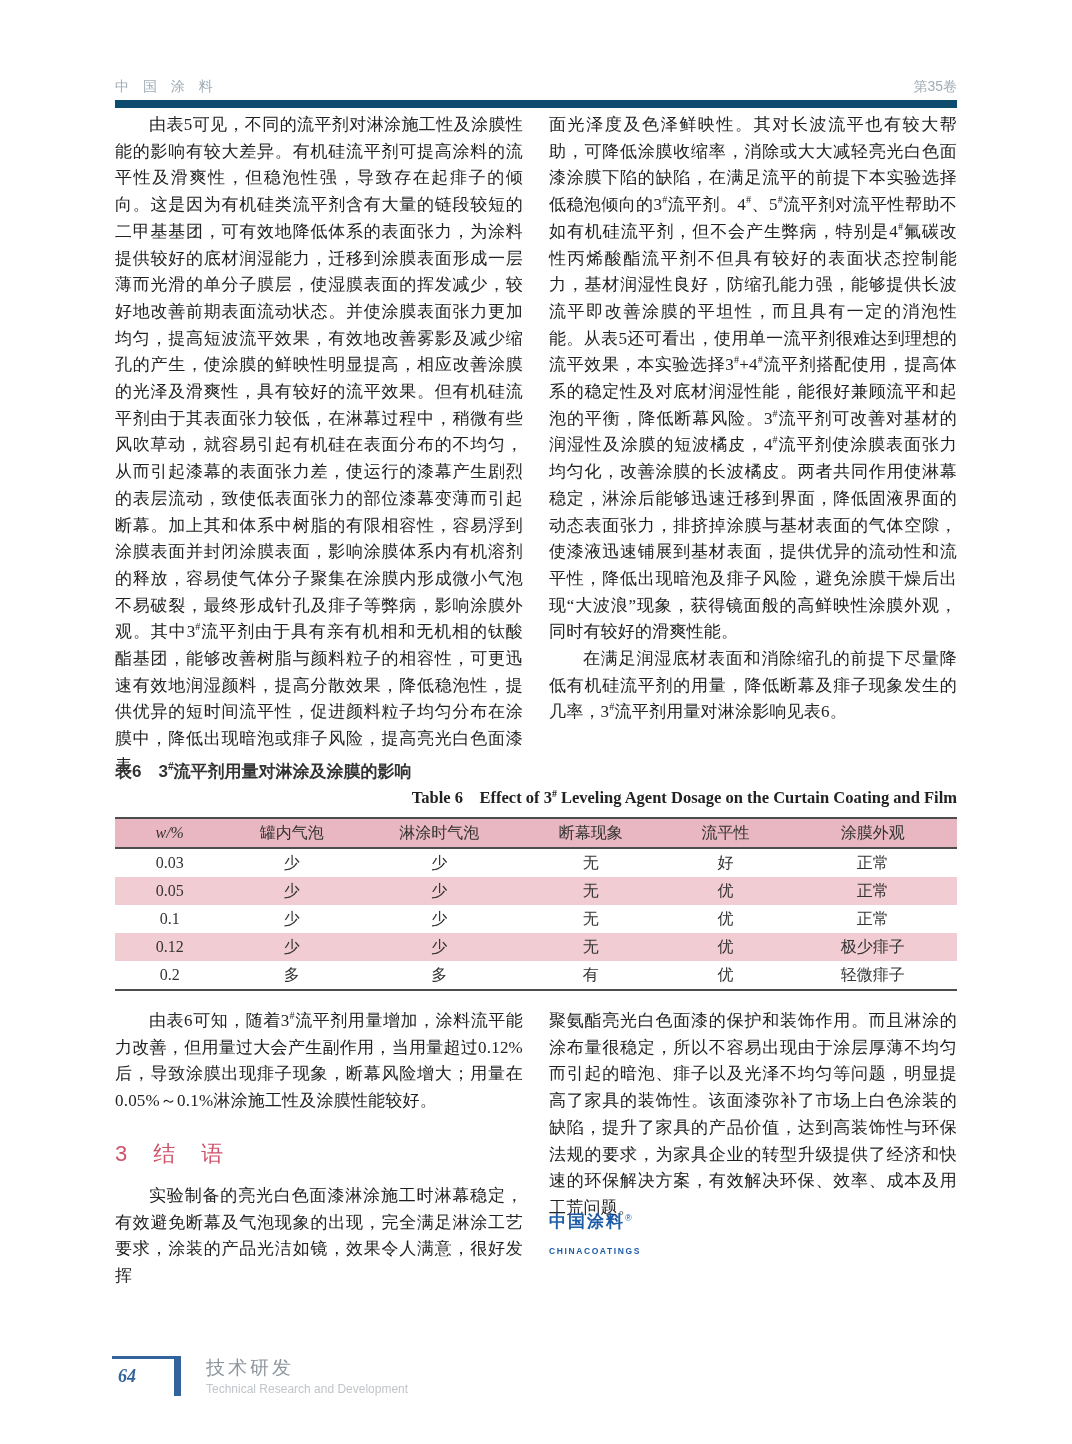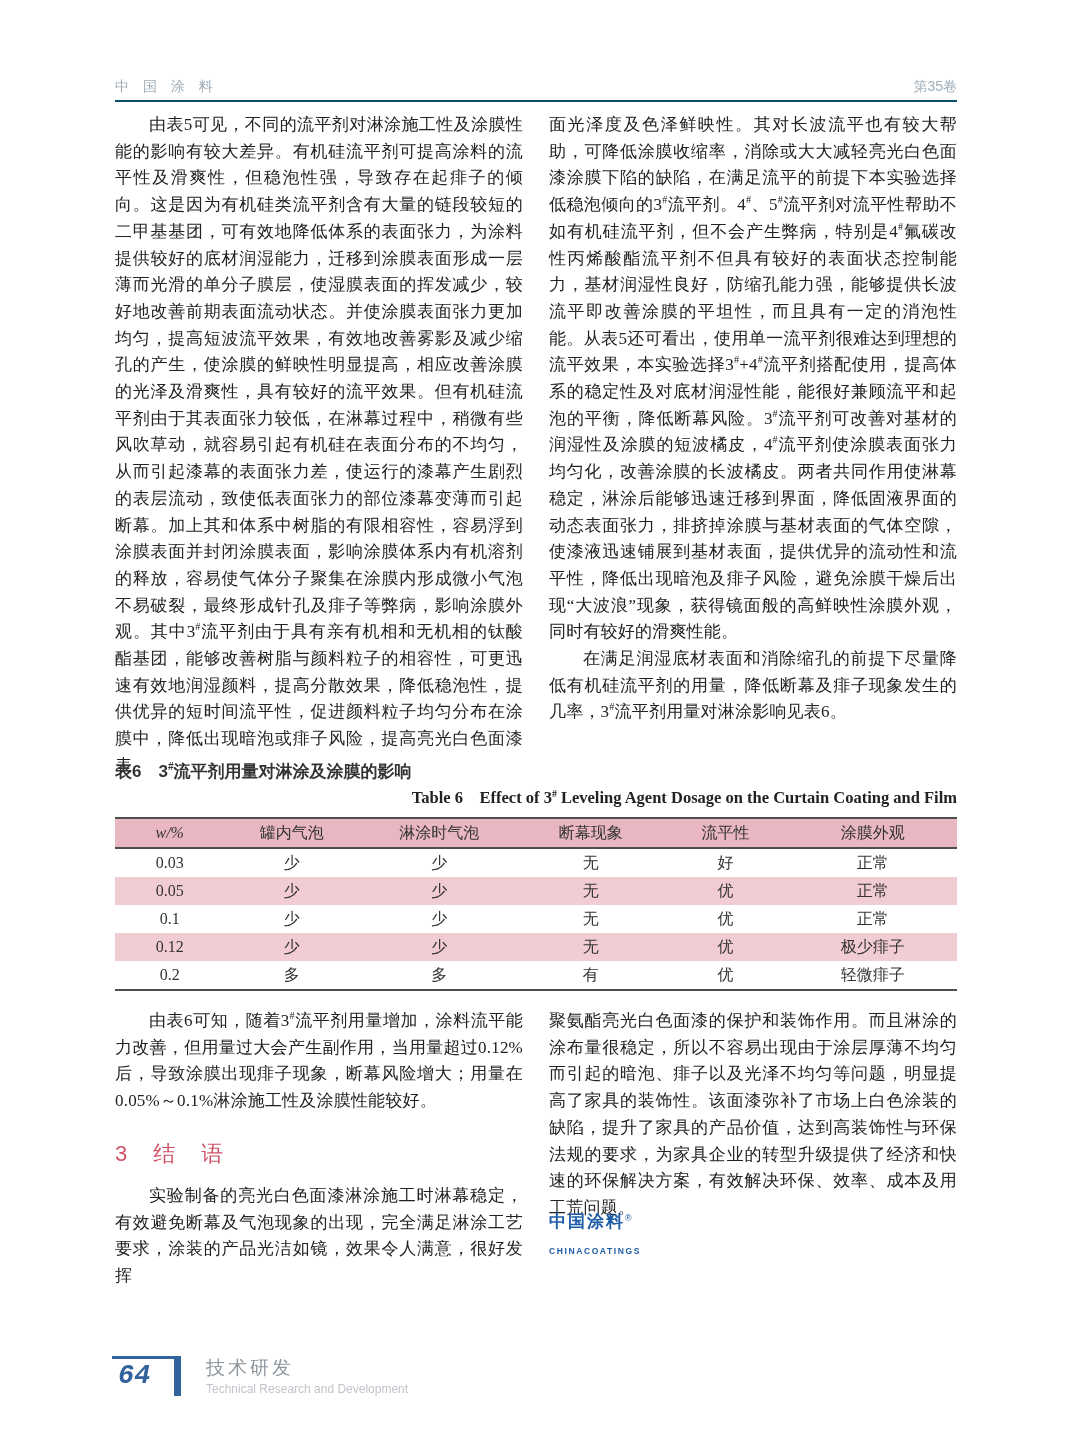--- a/index.html
+++ b/index.html
@@ -6,21 +6,21 @@
   body{
     width:1072px;height:1444px;position:relative;background:#ffffff;
     font-family:"Liberation Serif","DejavU Serif",serif;
     color:#222;overflow:hidden;
   }
   .page{position:absolute;inset:0;}
 
   
   .runhead{
     position:absolute;left:115px;right:115px;top:70px;height:26px;
-    border-bottom:2px solid #0c4a6e;
+    border-bottom:8px solid #0c4a6e;
     display:flex;justify-content:space-between;align-items:flex-end;
     color:#a0adb7;font-size:14px;padding-bottom:4px;
     font-family:"Liberation Sans","DejaVu Sans",sans-serif;
   }
   .runhead .jname{letter-spacing:5px;}
 
   
   .cols{position:absolute;left:115px;width:842px;display:flex;gap:26px;}
   .cols .col{width:408px;}
   .top-cols{top:112px;}
@@ -71,22 +71,22 @@
   .brand .en{font-size:8.5px;letter-spacing:1.6px;font-weight:bold;margin-top:13px;}
 
   
   .footer{
     position:absolute;left:112px;top:1356px;display:flex;align-items:stretch;
     font-family:"Liberation Sans","DejaVu Sans",sans-serif;
   }
   .pagenum-wrap{display:flex;flex-direction:column;}
   .pagenum-topbar{width:62px;height:3px;background:#33639c;}
   .pagenum{
-    color:#33639c;font-family:Liberation Mono, monospace;
-    font-size:27px;font-weight:bold;font-style:italic;
+    color:#33639c;font-family:Liberation Serif, serif;
+    font-size:18px;font-weight:bold;font-style:italic;
     padding:2px 10px 0 6px;line-height:30px;
   }
   .vbar{width:7px;background:#33639c;height:40px;margin-top:0;}
   .footer-text{padding-left:25px;padding-top:1px;}
   .footer-zh{color:#8d959d;font-size:19px;letter-spacing:3px;line-height:22px;}
   .footer-en{color:#c0c5ca;font-size:12px;line-height:16px;margin-top:2px;}
 </style>
 </head>
 <body>
 

